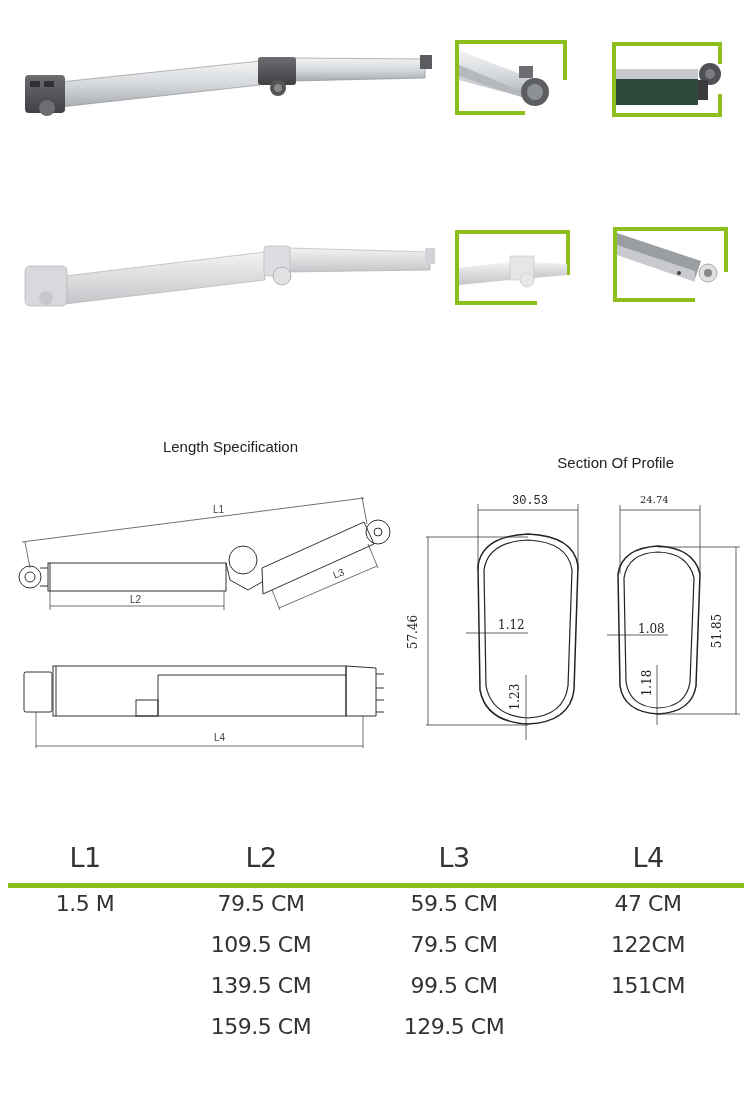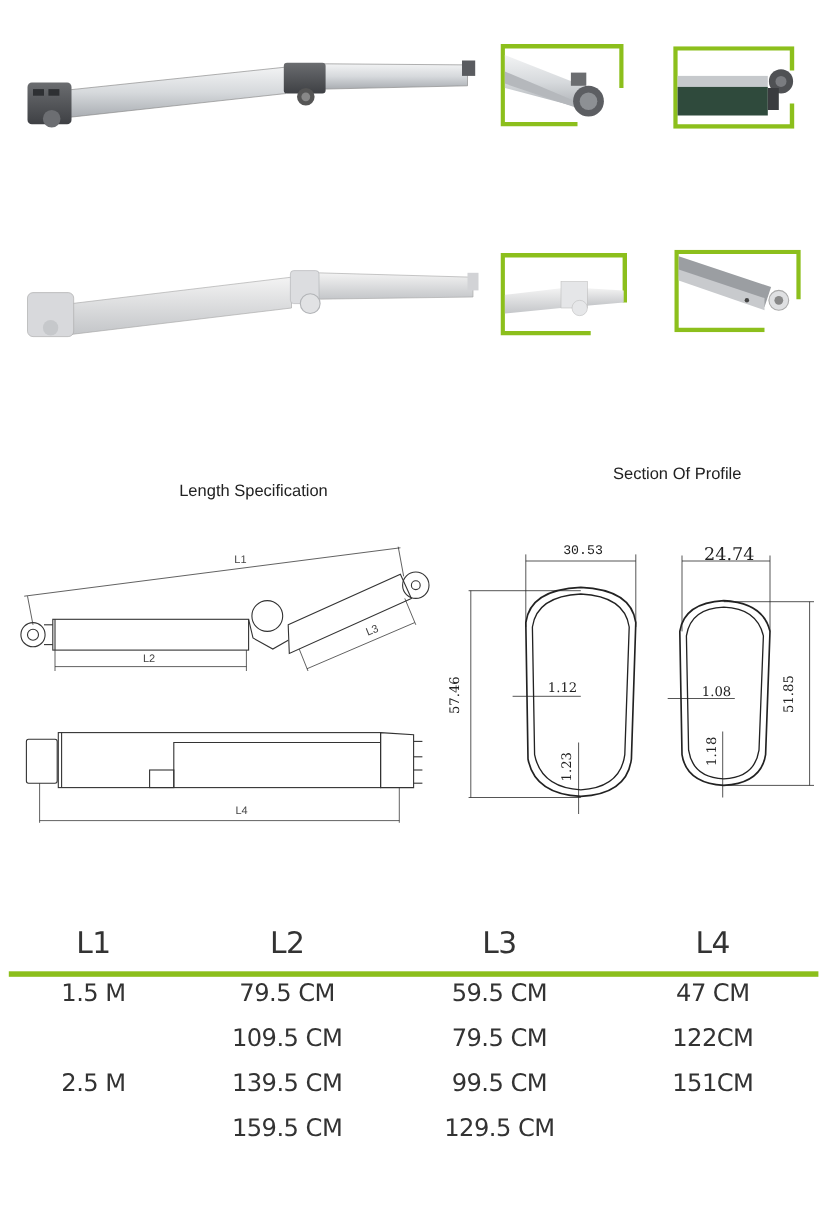--- a/index.html
+++ b/index.html
@@ -91,21 +91,21 @@
     <polyline points="113,45 113,2 2,2 2,73 82,73" fill="none" stroke="#8cbf1c" stroke-width="4"></polyline>
     <polygon points="4,6 88,34 82,52 4,24" fill="#9b9ea2"></polygon>
     <polygon points="4,18 82,44 82,55 4,28" fill="#c8cacd"></polygon>
     <circle cx="66" cy="46" r="2" fill="#444"></circle>
     <circle cx="95" cy="46" r="9" fill="#dfe0e2" stroke="#aaa"></circle>
       <circle cx="95" cy="46" r="4" fill="#888"></circle>
   </svg>
 </div>
 
 <div class="title" style="left:98px;top:438px;width:200px">Length Specification</div>
-<div class="title" style="left:474px;top:422px;width:200px">Section Of Profile</div>
+<div class="title" style="left:474px;top:454px;width:200px">Section Of Profile</div>
 
 <div class="abs" style="left:0;top:480px;width:420px;height:130px">
   <svg width="420" height="130" style="position:absolute;left:0;top:0">
     <g fill="none" stroke="#333" stroke-width="1">
 
       <line x1="22" y1="62" x2="364" y2="18" stroke-width="0.7"></line>
       <line x1="25" y1="62" x2="30" y2="88" stroke-width="0.7"></line>
       <line x1="362" y1="17" x2="367" y2="44" stroke-width="0.7"></line>
 
       <circle cx="30" cy="97" r="11"></circle>
@@ -182,21 +182,21 @@
       <line x1="248" y1="224" x2="330" y2="224" stroke-width="0.7"></line>
       <line x1="326" y1="57" x2="326" y2="224" stroke-width="0.7"></line>
       <line x1="197" y1="145" x2="258" y2="145" stroke-width="0.7"></line>
       <line x1="247" y1="175" x2="247" y2="235" stroke-width="0.7"></line>
     </g>
   </svg>
   <span class="abs" style="left:102px;top:4px;font-size:12px;font-family:Liberation Mono, monospace">30.53</span>
   <span class="abs" style="left:-14px;top:135px;font-size:12px;font-family:'DejaVu Serif',serif;transform:rotate(-90deg)">57.46</span>
   <span class="abs" style="left:88px;top:128px;font-size:12px;font-family:'DejaVu Serif',serif">1.12</span>
   <span class="abs" style="left:92px;top:200px;font-size:12px;font-family:'DejaVu Serif',serif;transform:rotate(-90deg)">1.23</span>
-  <span class="abs" style="left:230px;top:4px;font-size:16px;font-family:'DejaVu Serif',serif">24.74</span>
+  <span class="abs" style="left:230px;top:4px;font-size:10px;font-family:'DejaVu Serif',serif">24.74</span>
   <span class="abs" style="left:290px;top:134px;font-size:12px;font-family:'DejaVu Serif',serif;transform:rotate(-90deg)">51.85</span>
   <span class="abs" style="left:228px;top:132px;font-size:12px;font-family:'DejaVu Serif',serif">1.08</span>
   <span class="abs" style="left:224px;top:186px;font-size:12px;font-family:'DejaVu Serif',serif;transform:rotate(-90deg)">1.18</span>
 </div>
 
 <div>
   <div class="th-row" style="top:842px">
     <span class="cell" style="left:5px">L1</span>
     <span class="cell" style="left:181px">L2</span>
     <span class="cell" style="left:374px">L3</span>
@@ -209,21 +209,20 @@
     <span class="cell" style="left:181px">79.5 CM</span>
     <span class="cell" style="left:374px">59.5 CM</span>
     <span class="cell" style="left:568px">47 CM</span>
   </div>
   <div class="td-row" style="top:932px">
     <span class="cell" style="left:181px">109.5 CM</span>
     <span class="cell" style="left:374px">79.5 CM</span>
     <span class="cell" style="left:568px">122CM</span>
   </div>
   <div class="td-row" style="top:973px">
-    <span class="cell" style="left:5px">2.5 M</span>
     <span class="cell" style="left:181px">139.5 CM</span>
     <span class="cell" style="left:374px">99.5 CM</span>
     <span class="cell" style="left:568px">151CM</span>
   </div>
   <div class="td-row" style="top:1014px">
     <span class="cell" style="left:181px">159.5 CM</span>
     <span class="cell" style="left:374px">129.5 CM</span>
   </div>
 </div>
 

